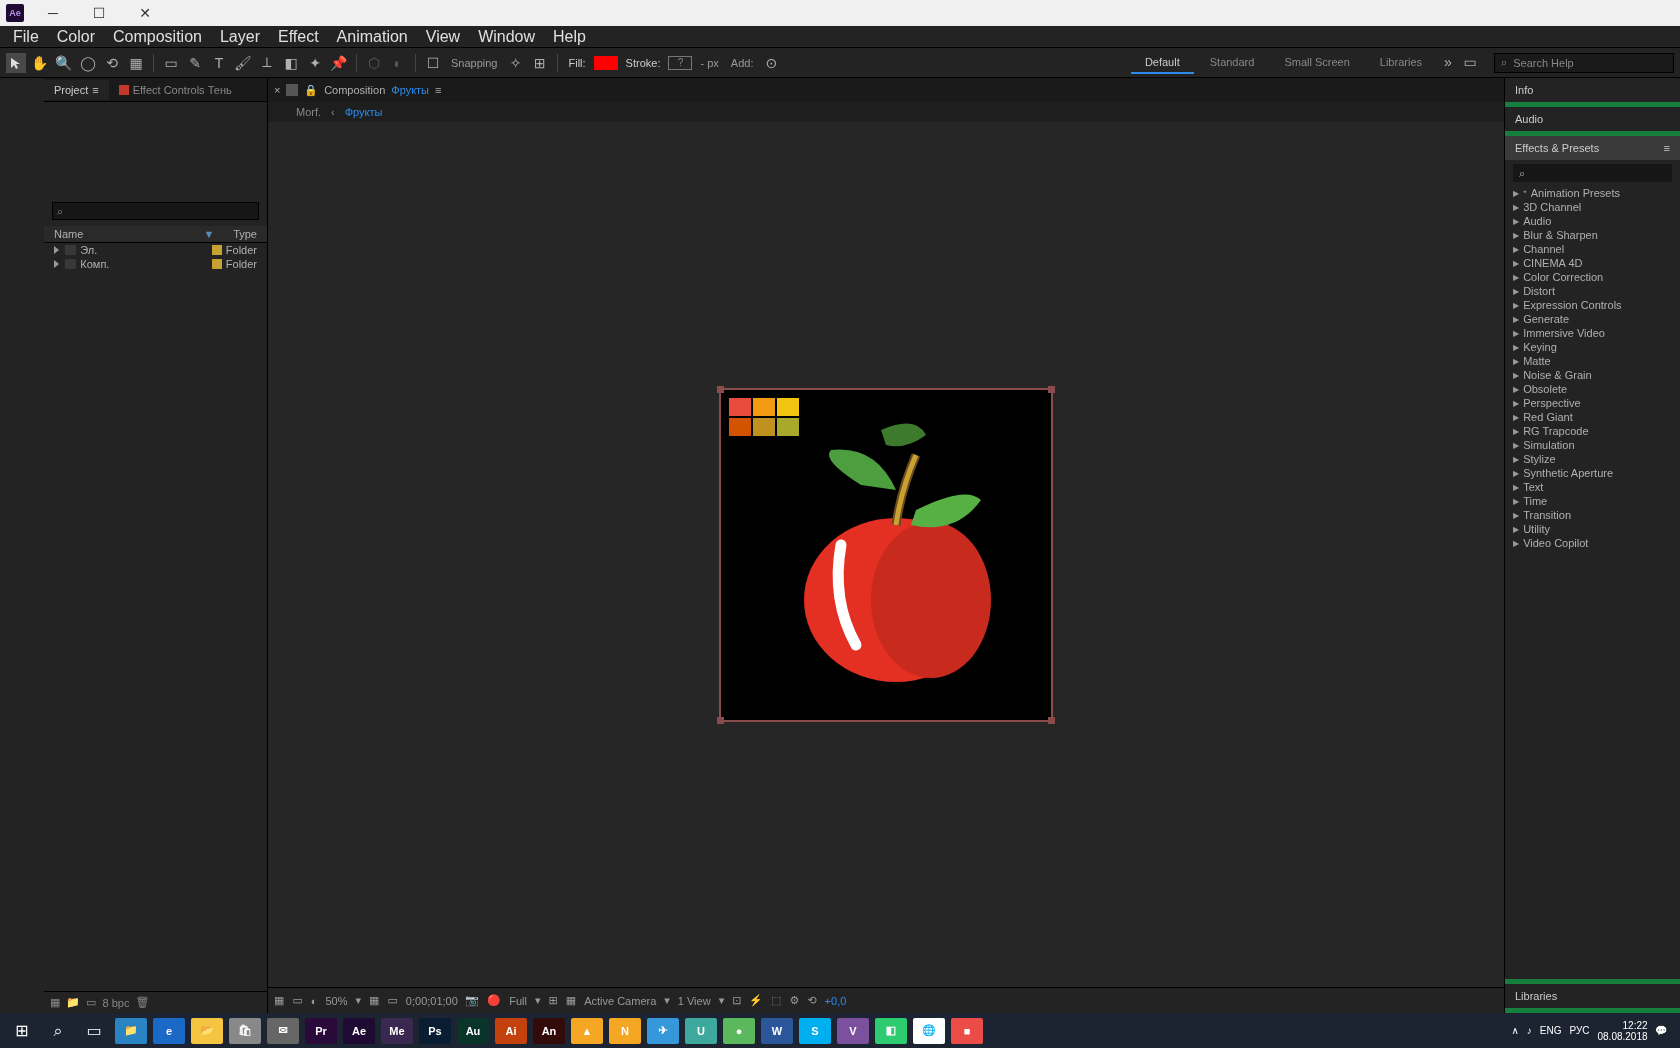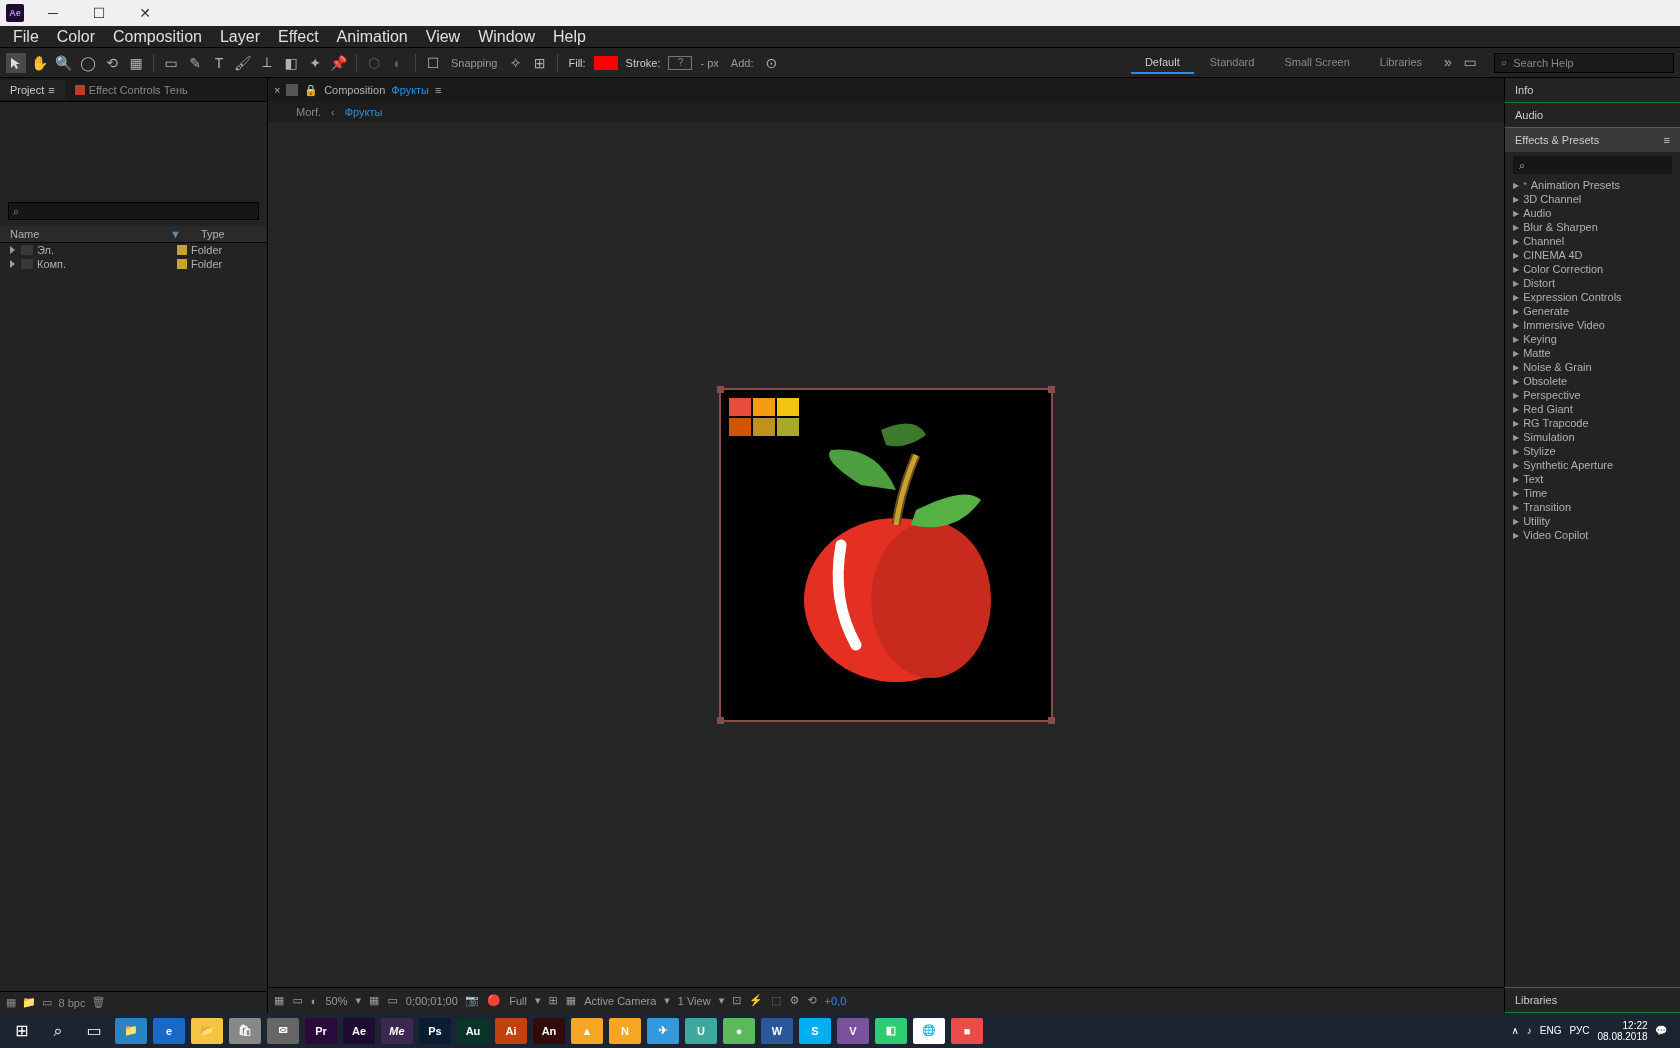--- a/index.html
+++ b/index.html
@@ -24,21 +24,21 @@
 .tool-txt { color:#999; font-size:11px; padding:0 4px; }
 .fill-swatch { width:24px; height:14px; background:#f00; }
 .stroke-swatch { width:24px; height:14px; border:1px solid #777; background:transparent; color:#888; display:flex;align-items:center;justify-content:center; font-size:10px; }
 .workspace-tabs { display:flex; margin-left:auto; gap:2px; }
 .workspace-tab { padding:4px 14px; color:#888; font-size:11px; }
 .workspace-tab.sel { border-bottom:2px solid #2d8ceb; color:#ccc; }
 .search-help { width:180px; height:20px; background:#1a1a1a; border:1px solid #000; display:flex; align-items:center; padding:0 6px; color:#888; gap:6px; margin-left:10px; }
 
 
 .main { display:flex; height:calc(100% - 26px - 22px - 30px - 35px); }
-.left-col { width:268px; background:#232323; display:flex; flex-direction:column; border-right:1px solid #000; }
+.left-col { width:268px; background:#232323; display:flex; flex-direction:column; border-right:1px solid #000;padding-left:44px; }
 .center-col { flex:1; display:flex; flex-direction:column; background:#1e1e1e; }
 .right-col { width:176px; background:#232323; display:flex; flex-direction:column; border-left:1px solid #000; }
 
 
 .panel-tabs { height:24px; display:flex; align-items:center; background:#1a1a1a; border-bottom:1px solid #000; }
 .panel-tab { padding:4px 10px; color:#888; font-size:11px; display:flex; align-items:center; gap:4px; }
 .panel-tab.active { background:#232323; color:#ccc; }
 .sq { width:10px; height:10px; background:#666; }
 .sq.red { background:#c0392b; }
 .sq.yellow { background:#c7a231; }
@@ -61,21 +61,21 @@
 .comp-crumbs { height:20px; display:flex; align-items:center; padding-left:28px; gap:10px; color:#888; font-size:11px; }
 .comp-crumbs .cur { color:#2d8ceb; }
 .viewer { flex:1; background:#262626; display:flex; align-items:center; justify-content:center; position:relative; }
 .canvas { width:330px; height:330px; background:#000; position:relative; outline:2px solid #8a4b4b; }
 .handle { width:7px; height:7px; background:#8a4b4b; position:absolute; }
 .palette { position:absolute; top:8px; left:8px; display:grid; grid-template-columns:repeat(3,22px); gap:2px; }
 .palette div { width:22px; height:18px; }
 .viewer-footer { height:26px; background:#232323; border-top:1px solid #000; display:flex; align-items:center; padding:0 6px; gap:8px; color:#999; font-size:11px; }
 
 
-.r-panel { border-bottom:1px solid #15803d; }
+.r-panel { border-bottom:5px solid #15803d; }
 .r-panel-hdr { height:24px; display:flex; align-items:center; padding:0 10px; color:#ccc; font-size:11px; background:#232323; }
 .r-panel-hdr.active { background:#3a3a3a;gap:24px; }
 .fx-search { margin:4px 8px; height:18px; background:#161616; display:flex; align-items:center; padding:0 6px; }
 .fx-list { padding:0 8px; max-height:390px; overflow:hidden; }
 .fx-item { padding:1px 0; display:flex; align-items:center; gap:4px; font-size:11px; }
 .fx-arrow { font-size:8px; color:#999; }
 .fx-star { color:#999; font-size:9px; }
 
 
 .timeline { height:260px; background:#232323; border-top:1px solid #000; display:flex; flex-direction:column; }
@@ -386,21 +386,21 @@
       <div class="tb-ico">⊞</div>
       <div class="tb-ico">⌕</div>
       <div class="tb-ico">▭</div>
       <div class="tb-app" style="background: rgb(42, 131, 195);">📁</div>
       <div class="tb-app" style="background: rgb(27, 105, 199);">e</div>
       <div class="tb-app" style="background: rgb(245, 197, 66);">📂</div>
       <div class="tb-app" style="background: rgb(136, 136, 136);">🛍</div>
       <div class="tb-app" style="background: rgb(102, 102, 102);">✉</div>
       <div class="tb-app" style="background: rgb(42, 10, 58);">Pr</div>
       <div class="tb-app" style="background: rgb(30, 10, 51);">Ae</div>
-      <div class="tb-app" style="background: rgb(58, 40, 80); font-style: italic;">Me</div>
+      <div class="tb-app" style="background: rgb(58, 40, 80);">Me</div>
       <div class="tb-app" style="background: rgb(10, 30, 51);">Ps</div>
       <div class="tb-app" style="background: rgb(10, 51, 42);">Au</div>
       <div class="tb-app" style="background: #c2410c;">Ai</div>
       <div class="tb-app" style="background: rgb(51, 10, 10);">An</div>
       <div class="tb-app" style="background: rgb(245, 166, 35);">▲</div>
       <div class="tb-app" style="background: rgb(245, 166, 35);">N</div>
       <div class="tb-app" style="background: rgb(52, 152, 219);">✈</div>
       <div class="tb-app" style="background: rgb(63, 168, 158);">U</div>
       <div class="tb-app" style="background: rgb(92, 184, 92);">●</div>
       <div class="tb-app" style="background: rgb(43, 87, 154);">W</div>

